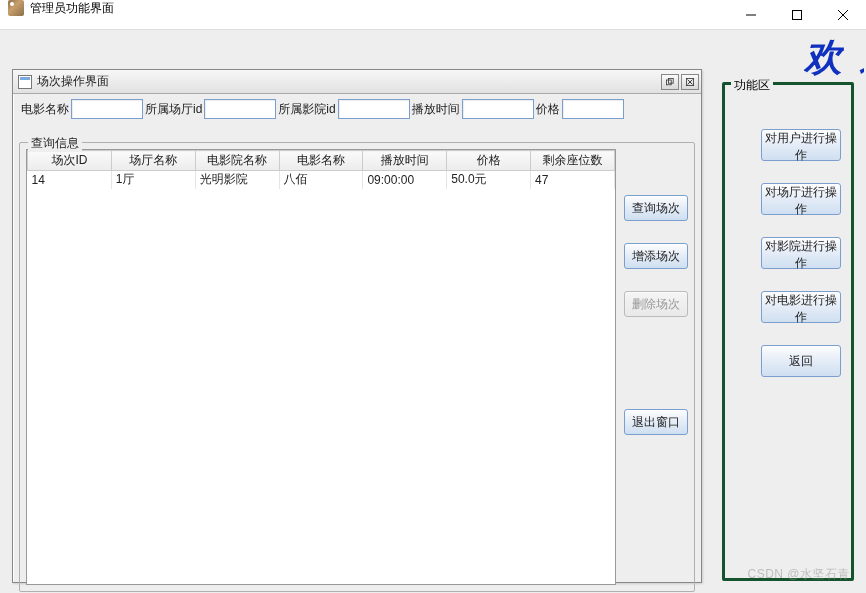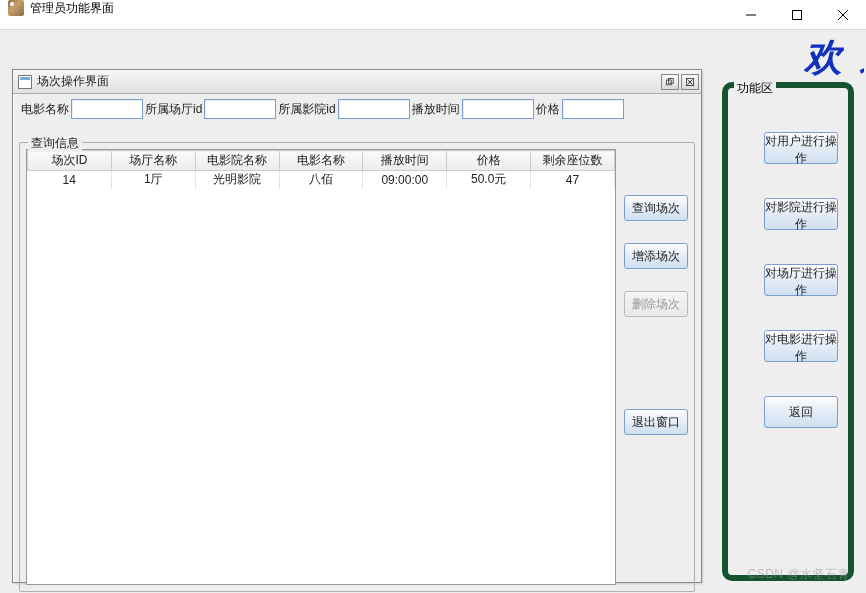--- a/index.html
+++ b/index.html
@@ -32,29 +32,29 @@
     .input-row { display: flex; align-items: center; height: 22px; gap: 0; }
     .input-row label { font-size: 12px; color: #222; padding: 0 2px; white-space: nowrap; }
     .input-row input { height: 20px; border: 1px solid #7a9fcf; background: #fff; padding: 0 3px; font-size: 12px; box-shadow: inset 1px 1px 1px rgba(0,0,0,0.08); }
     
     .fieldset { border: 1px solid #b0b0b0; border-radius: 2px; margin-top: 22px; padding: 6px 6px 6px 6px; position: relative; height: 450px; display: flex; }
     .fieldset-legend { position: absolute; top: -8px; left: 8px; background: #eeeeee; padding: 0 3px; font-size: 12px; color: #222; }
     
     .table-wrap { flex: 1; background: #fff; border: 1px solid #999; height: 100%; }
     table { width: 100%; border-collapse: collapse; table-layout: fixed; }
     th { background: linear-gradient(#fafafa,#ececec); border: 1px solid #ccc; height: 20px; font-weight: normal; font-size: 12px; color: #222; text-align: center; }
-    td { border-right: 1px solid #e5e5e5; height: 18px; padding: 0 4px; font-size: 12px; color: #222; text-align: center; }
+    td { border-right: 1px solid #e5e5e5; height: 18px; padding: 0 4px; font-size: 12px; color: #222; text-align: left; }
     
     .ops-col { width: 72px; display: flex; flex-direction: column; padding: 46px 0 0 8px; gap: 22px; }
     .swing-btn { height: 26px; background: linear-gradient(#fdfdfd, #e4ecf7 50%, #cfdff1); border: 1px solid #7a9fcf; border-radius: 3px; font-size: 12px; color: #222; cursor: pointer; box-shadow: 0 1px 0 rgba(255,255,255,0.6) inset; }
     .swing-btn:disabled { color: #999; background: linear-gradient(#f5f5f5,#e9e9e9); border-color: #bbb; cursor: default; }
     .swing-btn.exit { margin-top: 70px; }
     
     .right-panel { width: 146px; position: relative; padding: 48px 8px 8px 6px; }
-    .func-fieldset { border: 6px solid #14532d; border-radius: 10px; height: 100%; position: relative; padding: 44px 10px 10px 10px; display: flex; flex-direction: column; gap: 34px; }
+    .func-fieldset { border: 3px solid #14532d; border-radius: 2px; height: 100%; position: relative; padding: 44px 10px 10px 10px; display: flex; flex-direction: column; gap: 22px; }
     .func-legend { position: absolute; top: -8px; left: 6px; background: #eeeeee; padding: 0 3px; font-size: 12px; }
     .func-btn { height: 32px; background: linear-gradient(#fdfdfd, #e4ecf7 50%, #cfdff1); border: 1px solid #7a9fcf; border-radius: 3px; font-size: 12px; color: #222; cursor: pointer; margin-left: 26px; }
     
     .watermark { position: absolute; bottom: 6px; right: 12px; font-size: 12px; color: rgba(150,150,150,0.55); letter-spacing: 0.5px; }
   </style>
 </head>
 <body>
 
 <div class="titlebar">
   <div class="titlebar-icon"></div>
@@ -151,21 +151,21 @@
           </div>
         </div>
       </div>
     </div>
   </div>
 
   <div class="right-panel">
     <div class="func-fieldset">
       <div class="func-legend">功能区</div>
       <button class="func-btn">对用户进行操作</button>
+      <button class="func-btn">对场厅进行操作</button>
       <button class="func-btn">对影院进行操作</button>
-      <button class="func-btn">对场厅进行操作</button>
       <button class="func-btn">对电影进行操作</button>
       <button class="func-btn">返回</button>
     </div>
   </div>
 
   <div class="watermark">CSDN @水坚石青</div>
 </div>
 
 </body></html>

